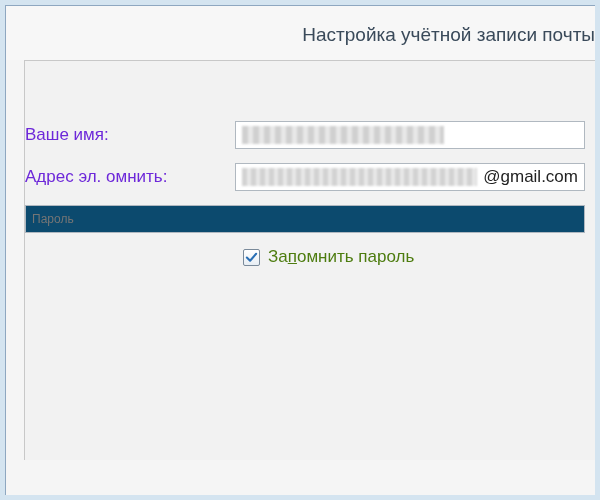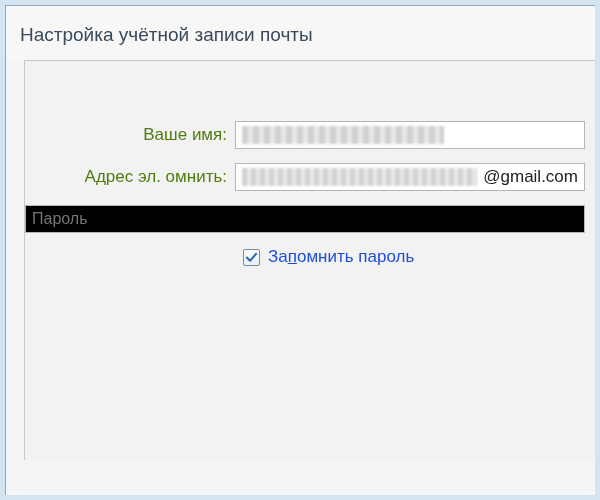--- a/index.html
+++ b/index.html
@@ -24,50 +24,51 @@
       height: 490px;
       margin: 5px 0 0 5px;
       position: relative;
     }
     .window-title {
       font-size: 19px;
       color: #3a4a5a;
       padding: 18px 0 14px 14px;
       font-weight: normal;
       background: #f7f7f7;
+      text-align: right;
     }
     .inner-panel {
       border-top: 1px solid #c8c8c8;
       border-left: 1px solid #c8c8c8;
       margin: 0 0 0 18px;
       padding-top: 60px;
       height: 400px;
       background: #f2f2f2;
     }
     .form-row {
       display: flex;
       align-items: center;
       margin-bottom: 14px;
       padding-right: 10px;
     }
     .form-label {
       width: 210px;
-      text-align: right;
+      text-align: left;
       padding-right: 8px;
       font-size: 17px;
-      color: #4d7c0f;
+      color: #6d28d9;
       white-space: nowrap;
     }
     .text-input {
       flex: 1;
       height: 28px;
       border: 1px solid #b0b8c0;
-      background: #000000;
+      background: #0c4a6e;
       padding: 3px 6px;
-      font-size: 16px;
+      font-size: 12px;
       color: #888;
       font-family: inherit;
     }
     .text-input.placeholder {
       color: #999;
     }
     .email-wrap {
       flex: 1;
       display: flex;
       align-items: center;
@@ -122,21 +123,21 @@
       align-items: center;
       justify-content: center;
       border-radius: 2px;
     }
     .chk svg {
       width: 13px;
       height: 13px;
     }
     .chk-label {
       font-size: 17px;
-      color: #1d4ed8;
+      color: #4d7c0f;
     }
     .chk-label .ul {
       text-decoration: underline;
     }
   </style>
 </head>
 <body>
 
 <div class="window">
   <div class="window-title">Настройка учётной записи почты</div>

